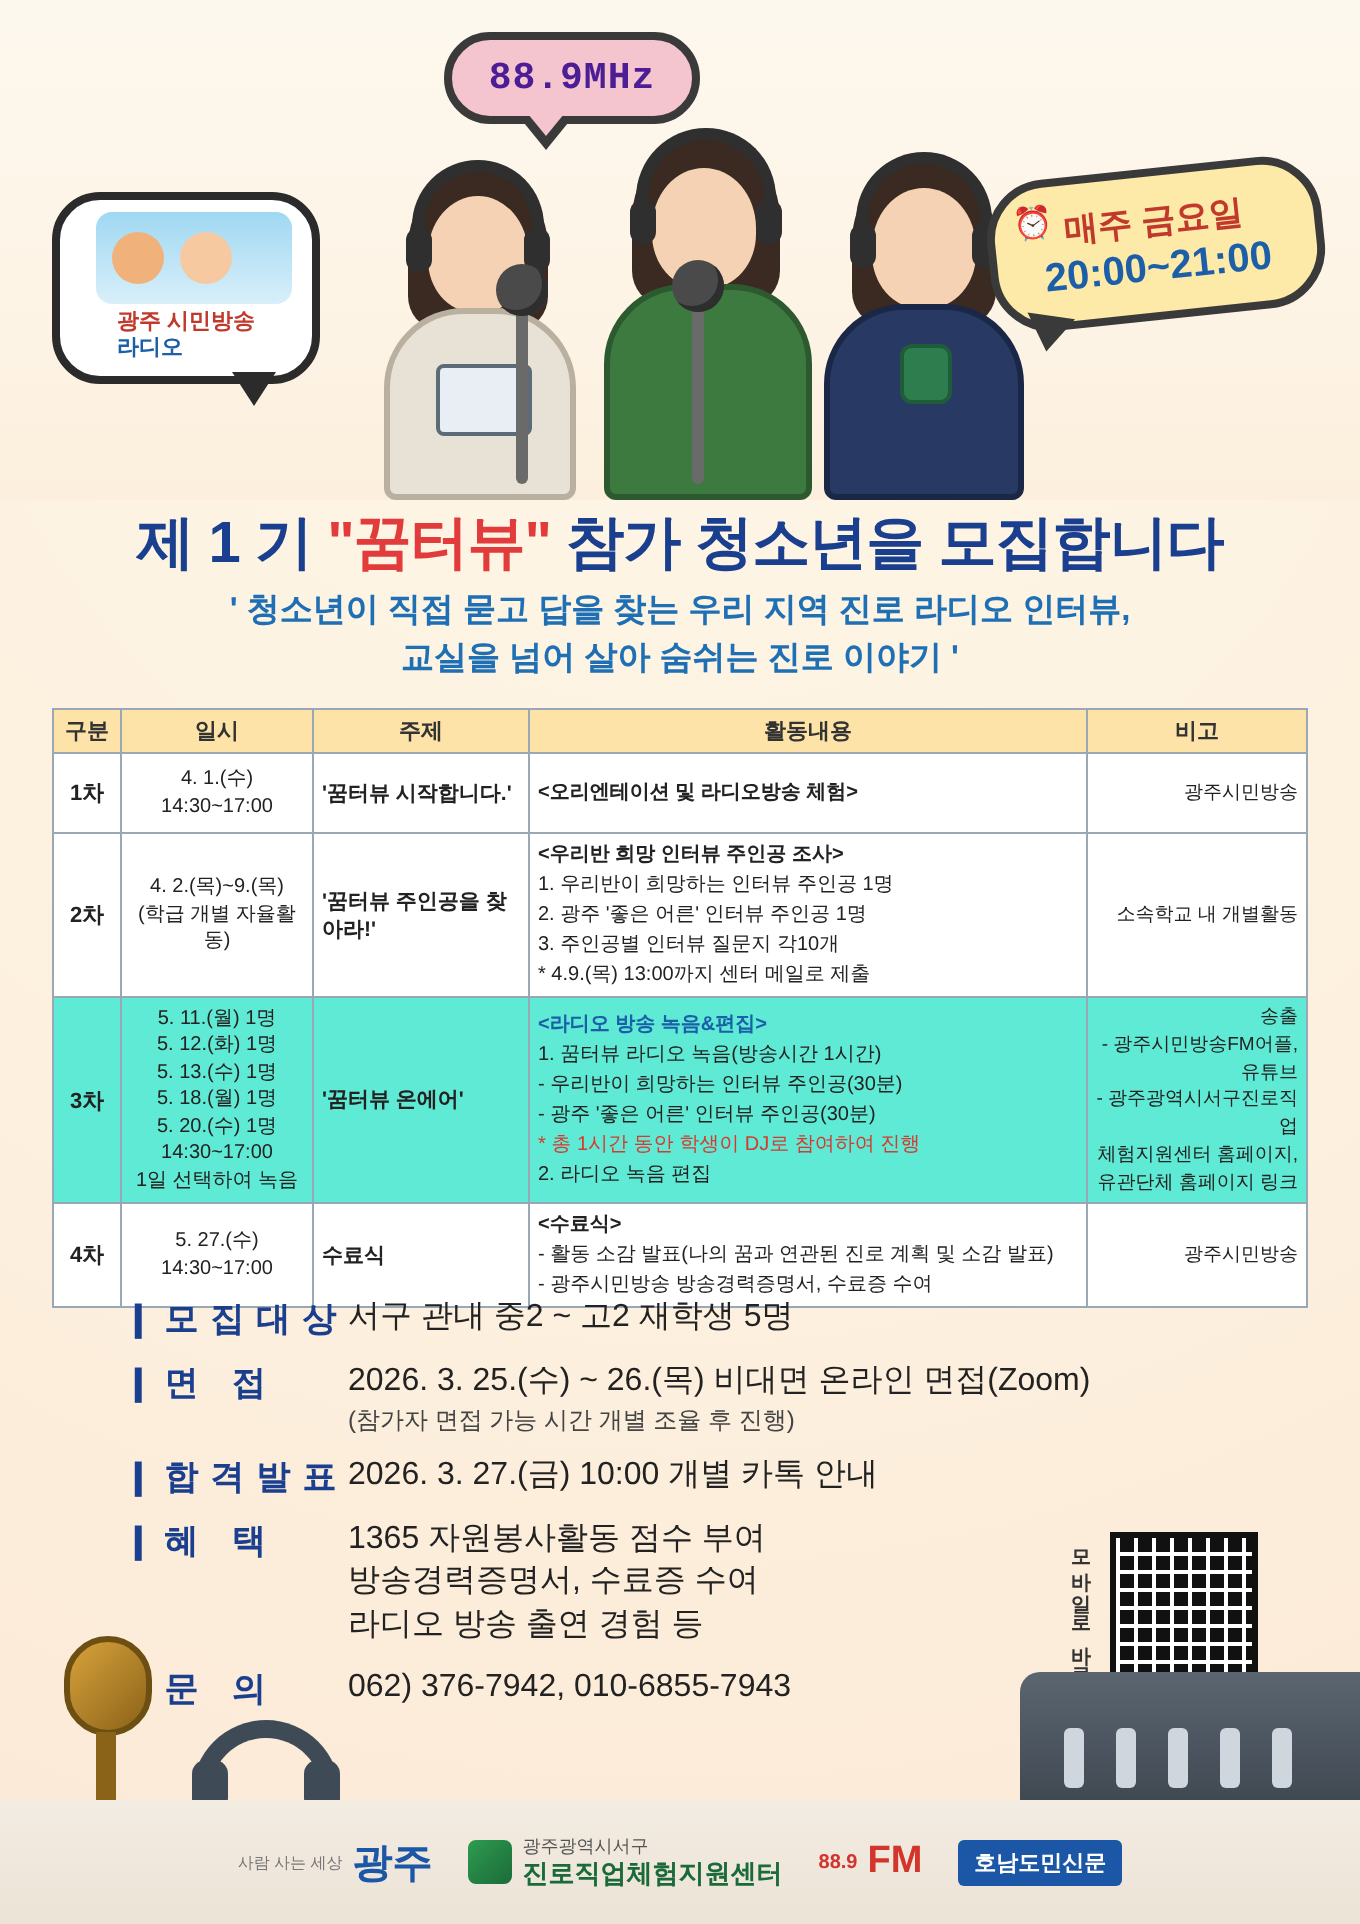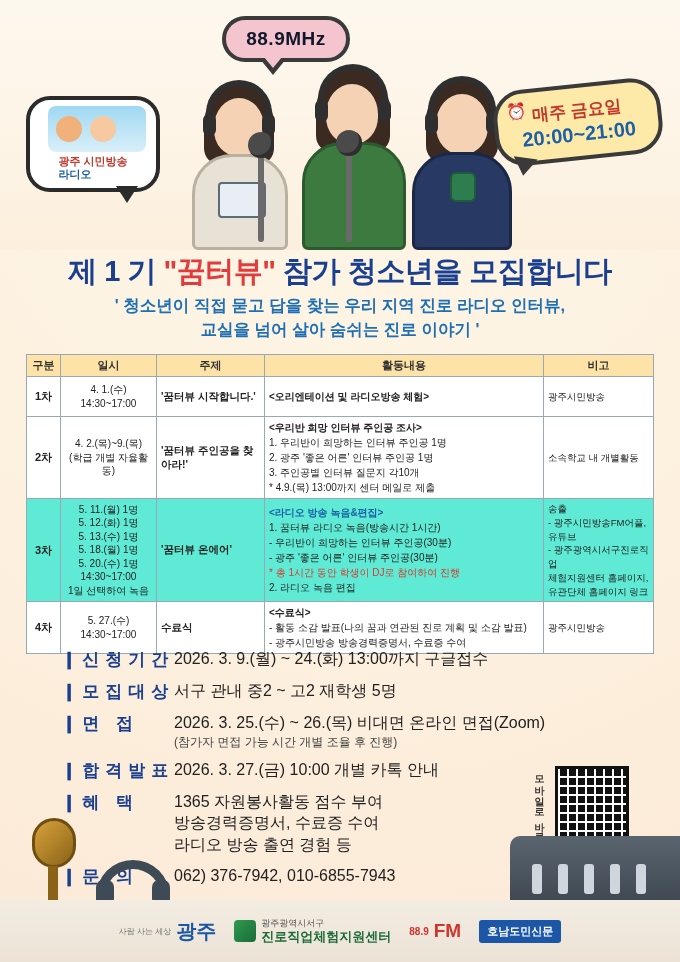--- a/index.html
+++ b/index.html
@@ -32,21 +32,21 @@
     border:4px solid #2b2b2b;
     border-radius:26px;
     display:flex; align-items:center; justify-content:center;
     text-align:center;
     font-weight:bold;
   }
   .bubble-freq {
     left:222px; top:16px; width:128px; height:46px;
     border-radius:24px;
     background:#f4c4cf; border-color:#3a3a3a;
-    color:#0f172a; font-size:19px; letter-spacing:0.5px;
+    color:#4c1d95; font-size:19px; letter-spacing:0.5px;font-family:Liberation Mono, monospace;
   }
   .bubble-freq:after {
     content:""; position:absolute; left:34px; bottom:-17px;
     width:0;height:0;border-left:13px solid transparent;border-right:13px solid transparent;
     border-top:16px solid #3a3a3a;
   }
   .bubble-freq:before {
     content:""; position:absolute; left:38px; bottom:-10px; z-index:2;
     width:0;height:0;border-left:9px solid transparent;border-right:9px solid transparent;
     border-top:11px solid #f4c4cf;
@@ -127,21 +127,21 @@
     vertical-align:middle;
   }
   table.sched thead th {
     background:#fde3a7; font-size:11px; font-weight:bold; color:#333;
     height:22px; text-align:center;
   }
   td.no { width:34px; text-align:center; font-weight:bold; font-size:11px; }
   td.date { width:96px; text-align:center; font-size:10px; line-height:1.35; }
   td.topic { width:108px; text-align:left; font-size:10.5px; font-weight:bold; }
   td.detail { font-size:10px; line-height:1.5; }
-  td.note { width:110px; font-size:9.5px; line-height:1.45; text-align:left; }
+  td.note { width:110px; font-size:9.5px; line-height:1.45; text-align:right; }
   .row3 td { background:#5eead4; }
   .red { color:#d63a2f; }
   .blue { color:#1b5fa8; }
   .note-left { text-align:left; }
 
   
   .info { position:absolute; left:62px; top:648px; width:600px; }
   .info-row { display:flex; align-items:flex-start; margin-bottom:9px; }
   .info-label {
     width:112px; flex:0 0 112px;
@@ -329,24 +329,20 @@
           <div>- 활동 소감 발표(나의 꿈과 연관된 진로 계획 및 소감 발표)</div>
           <div>- 광주시민방송 방송경력증명서, 수료증 수여</div>
         </td>
         <td class="note"><span class="ml">광주시민방송</span></td>
       </tr>
     </tbody>
   </table>
 
   <div class="info">
 
-    <div class="info-row">
-      <div class="info-label">❙<span>신청기간</span></div>
-      <div class="info-val"><span>2026. 3. 9.(월) ~ 24.(화) 13:00까지 구글접수</span></div>
-    </div>
 
     <div class="info-row">
       <div class="info-label">❙<span>모집대상</span></div>
       <div class="info-val"><span>서구 관내 중2 ~ 고2 재학생 5명</span></div>
     </div>
 
     <div class="info-row">
       <div class="info-label">❙<span>면 접</span></div>
       <div class="info-val">
         <span>2026. 3. 25.(수) ~ 26.(목) 비대면 온라인 면접(Zoom)</span>

